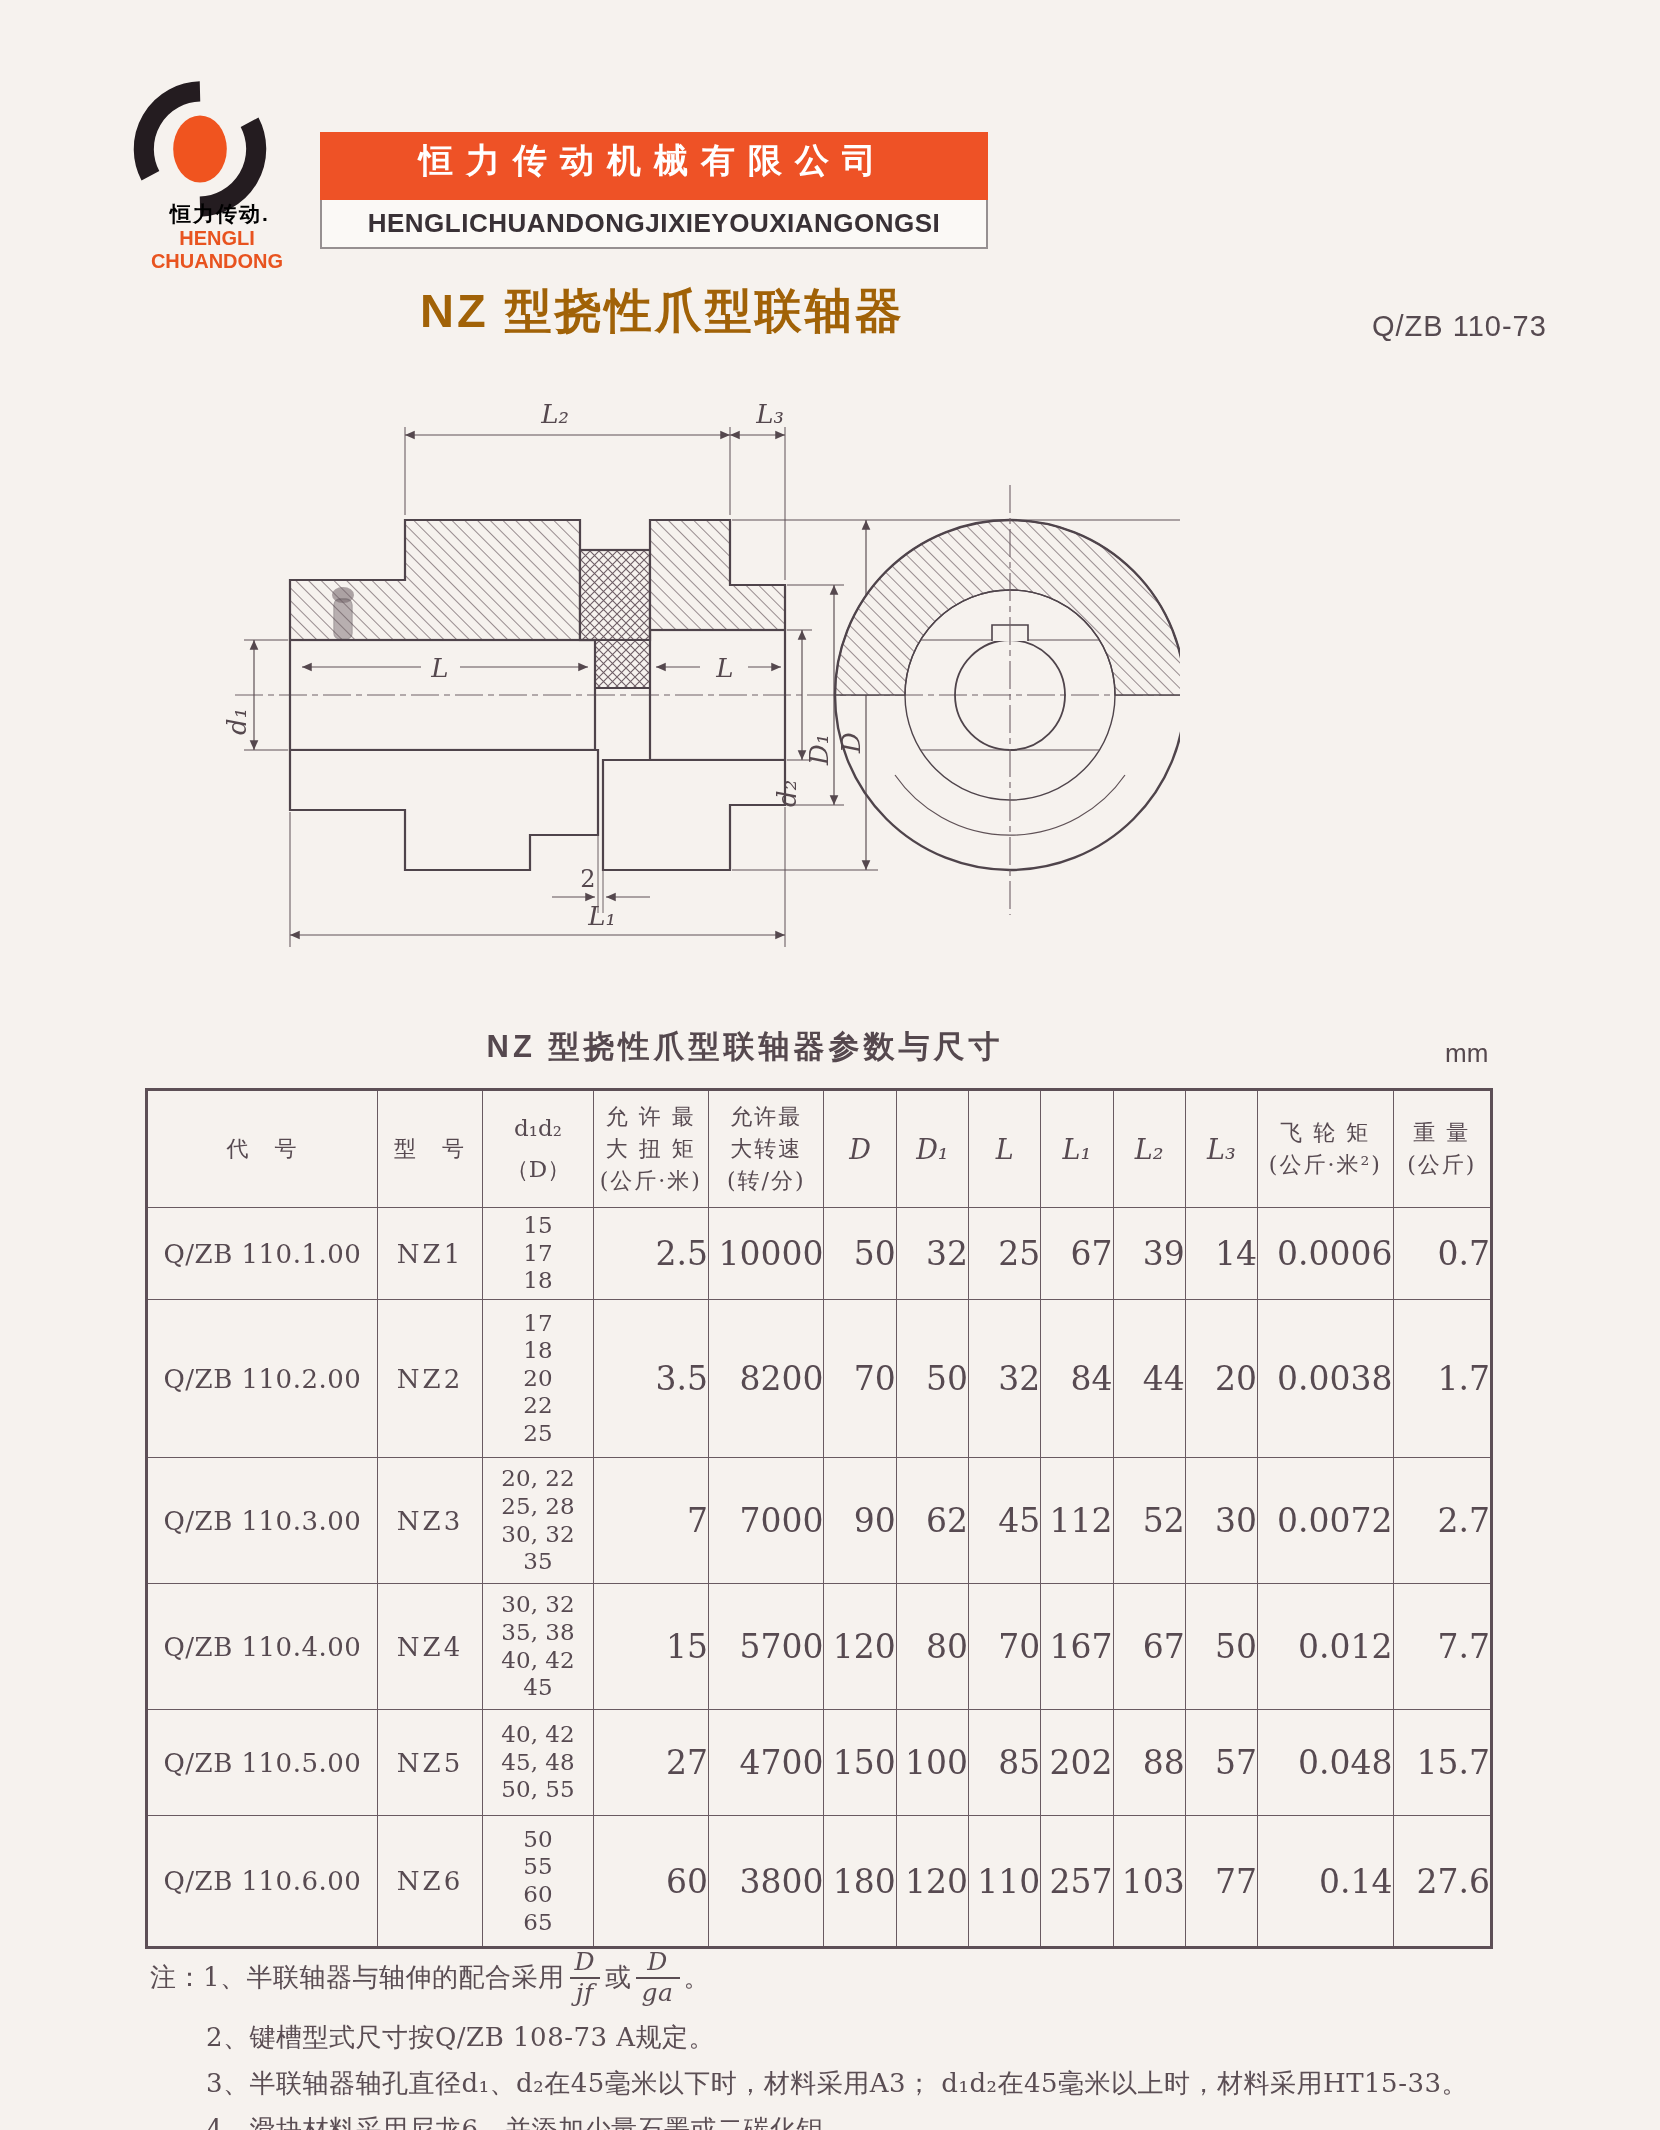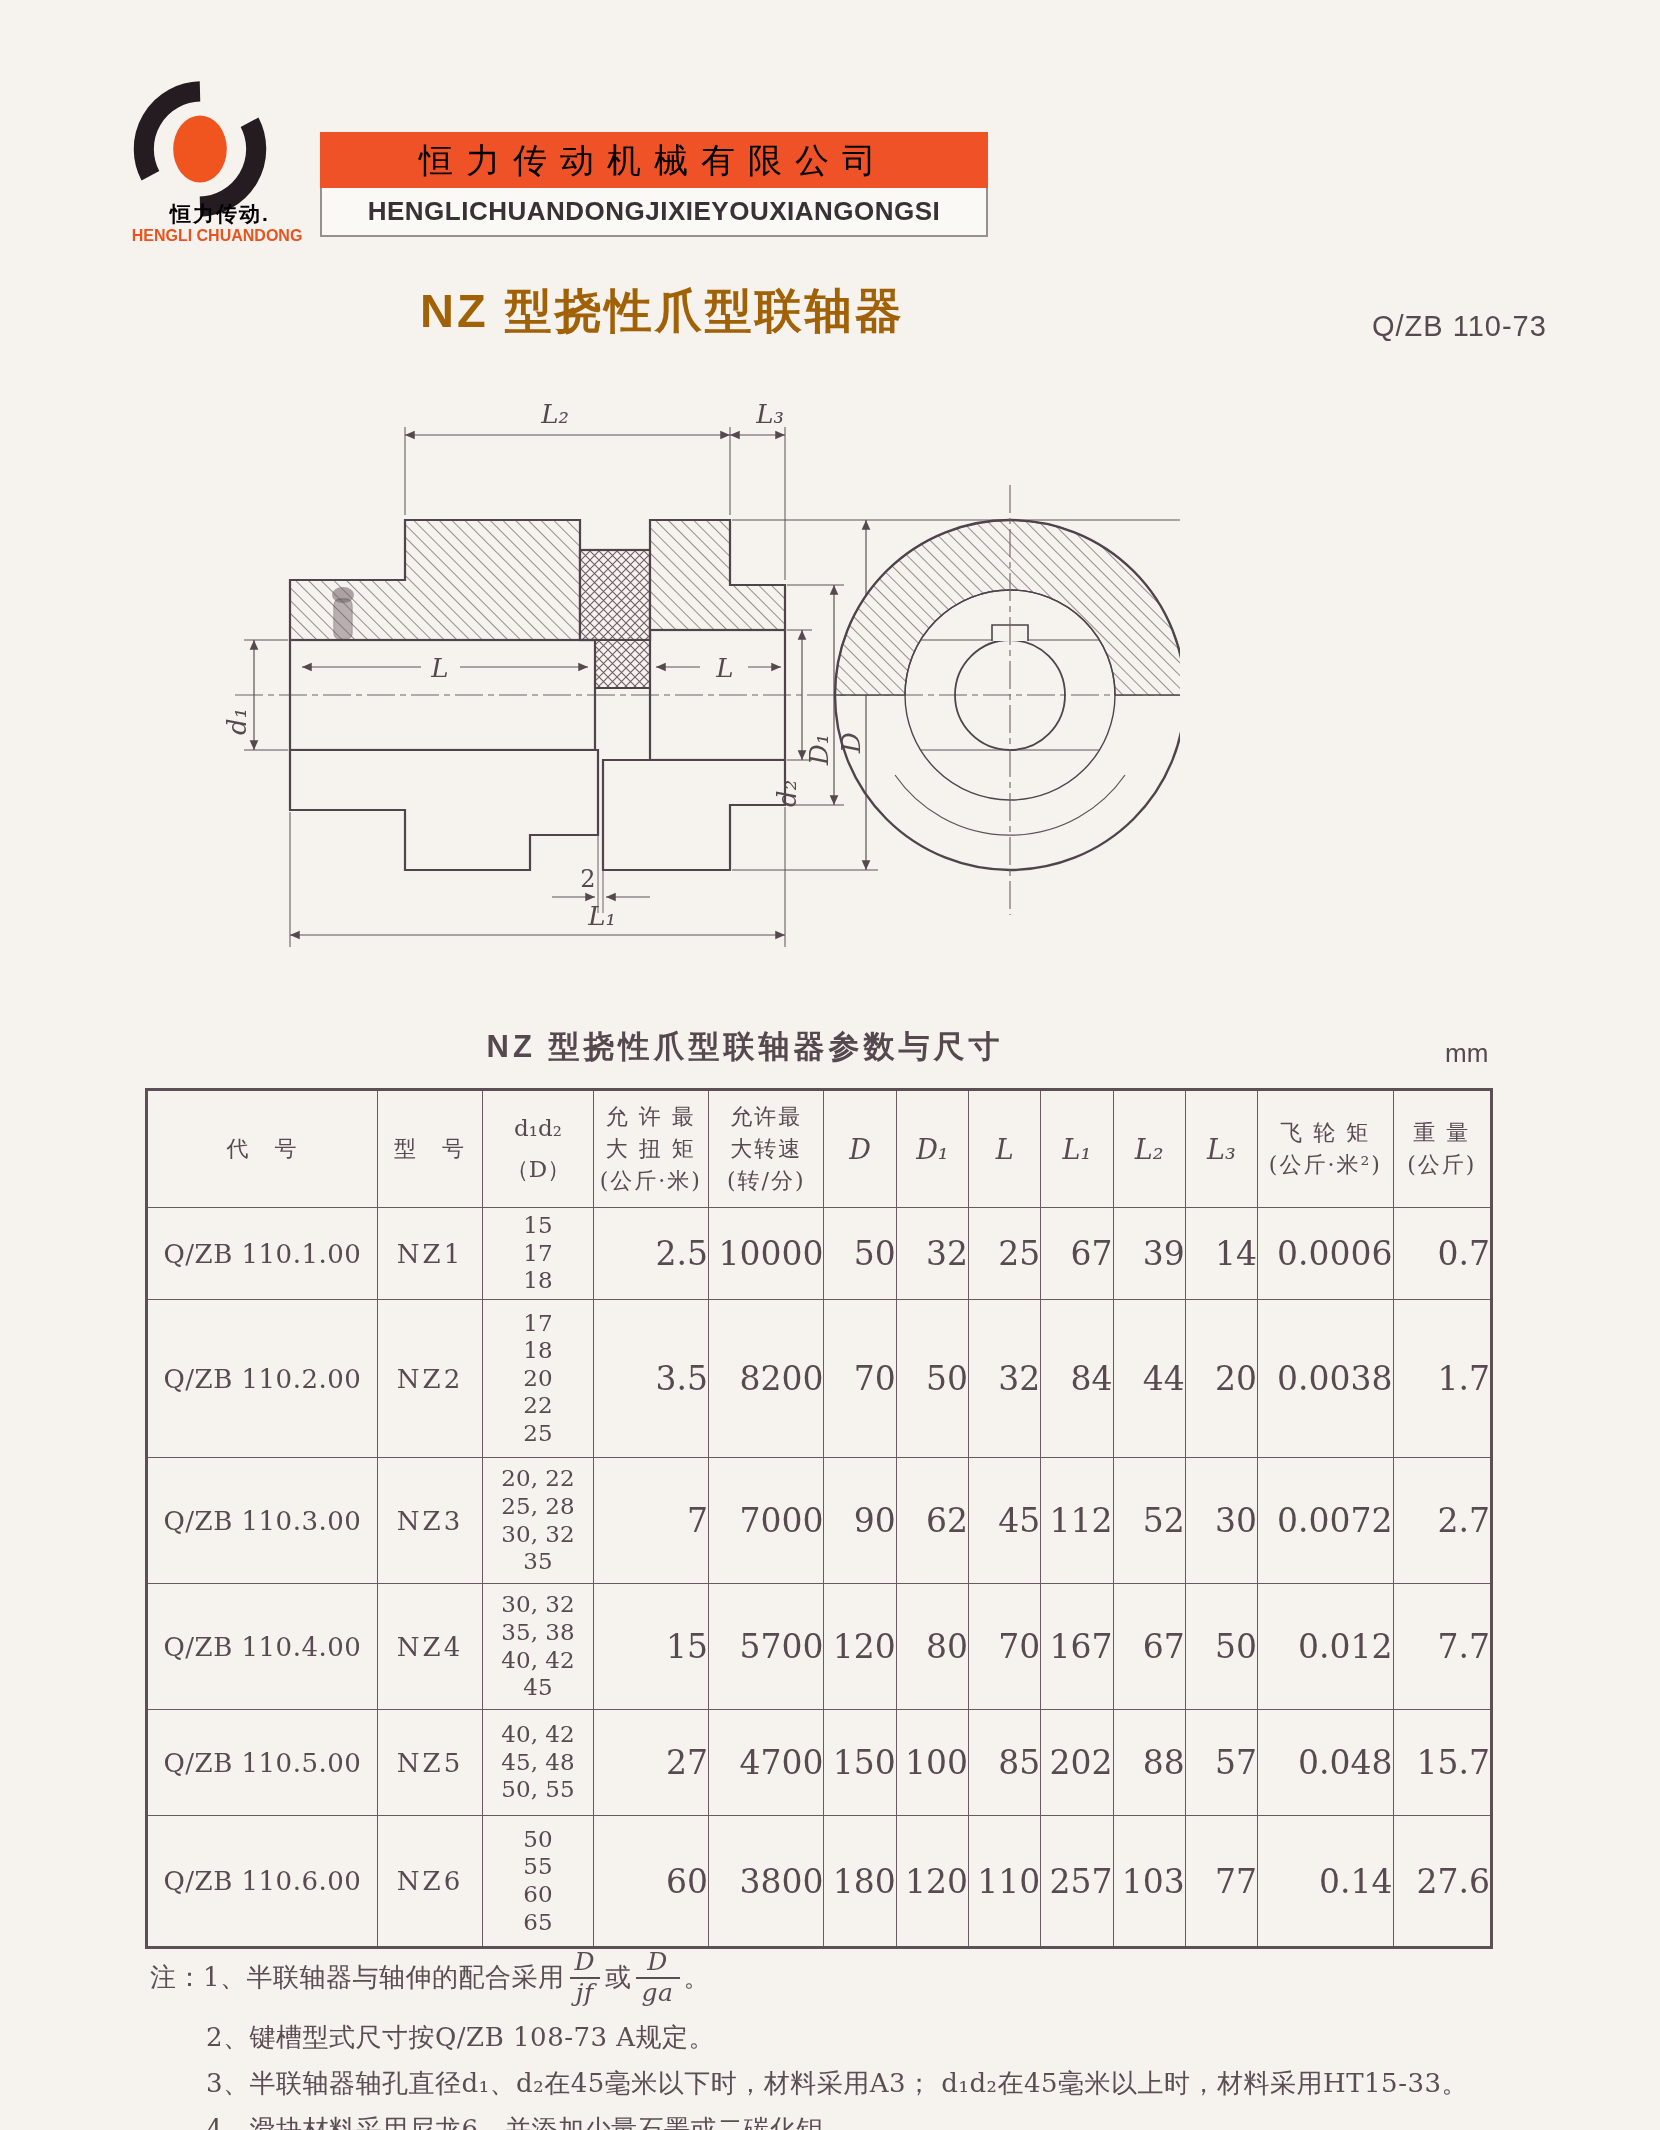--- a/index.html
+++ b/index.html
@@ -2,25 +2,25 @@
 <html><head>
 <meta charset="utf-8">
 <style>
   html,body{margin:0;padding:0;background:#e7e2de;}
   .page{position:relative;width:1660px;height:2130px;background:#f6f2ee;overflow:hidden;
         font-family:"Liberation Sans",sans-serif;color:#564a50;}
   .abs{position:absolute;}
   
   .logo-cn{left:158px;top:200px;width:124px;text-align:center;font-size:21px;font-weight:bold;
            color:#000000;letter-spacing:2px;}
-  .logo-en{left:126px;top:227px;width:182px;text-align:center;font-size:16px;font-weight:bold;
+  .logo-en{left:126px;top:227px;width:182px;text-align:center;font-size:20px;font-weight:bold;
            color:#e8531f;letter-spacing:0px;}
   
   .banner{left:320px;top:132px;width:668px;}
-  .banner-cn{height:56px;background:#ee5226;color:#000000;font-weight:normal;font-size:34px;
+  .banner-cn{height:68px;background:#ee5226;color:#ffffff;font-weight:bold;font-size:34px;
              letter-spacing:13px;text-align:center;line-height:56px;}
   .banner-en{height:47px;background:#fbf9f6;border:2px solid #49404490;border-top:none;color:#393136;
              font-weight:bold;font-size:26px;text-align:center;line-height:47px;letter-spacing:0.5px;}
   .title{left:420px;top:280px;font-size:47px;font-weight:bold;letter-spacing:3px;color:#a16207;margin:0;}
   .std{left:1372px;top:310px;font-size:29px;letter-spacing:1px;color:#564a50;}
   
   .drawing{left:140px;top:335px;}
   .dimtxt{font-family:"DejaVu Serif","Liberation Serif",serif;font-style:italic;font-size:26px;fill:#55484e;}
   .dimnum{font-family:"DejaVu Serif","Liberation Serif",serif;font-size:24px;fill:#55484e;}
   

